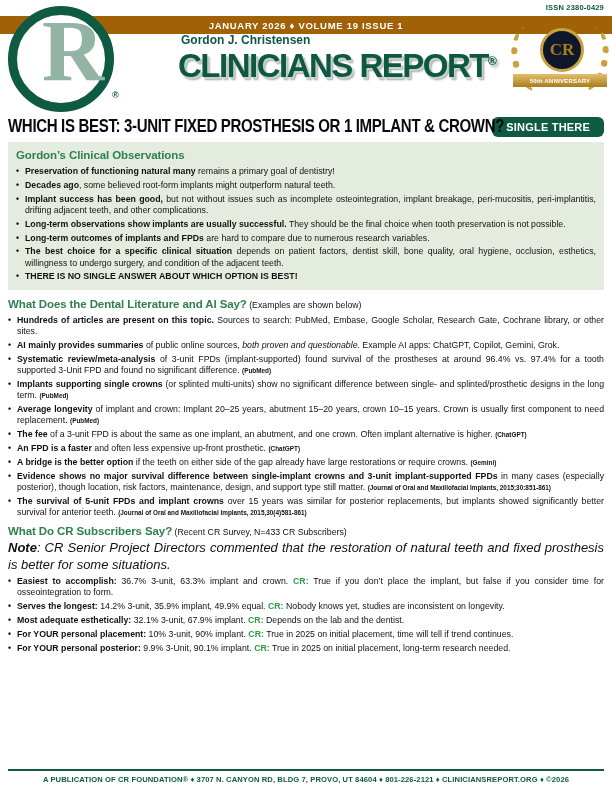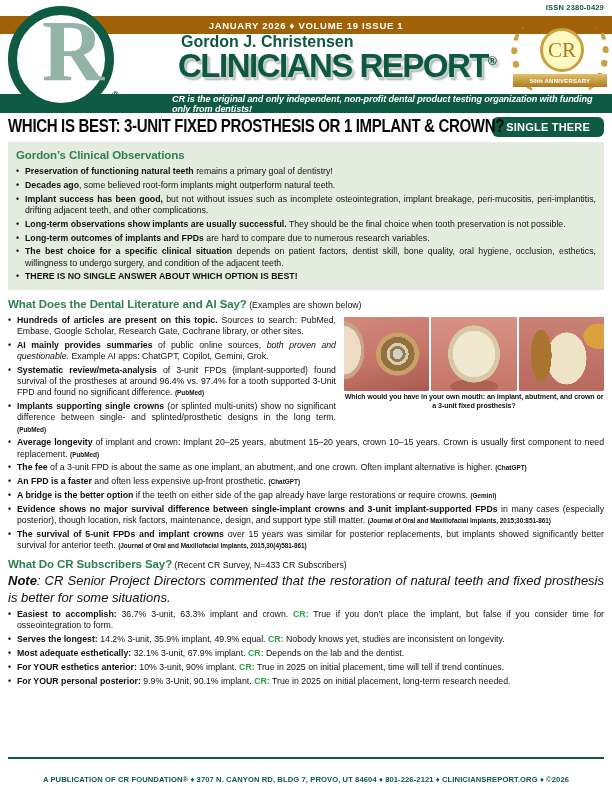--- a/index.html
+++ b/index.html
@@ -13,32 +13,32 @@
       font-size:9.5px;letter-spacing:.7px}
   .band-tag{position:absolute;top:94px;left:0;right:0;height:19px;background:#0e5a43;
       display:flex;align-items:center;color:#fff;font-style:italic;font-weight:bold;
       font-size:9.1px;padding-left:172px;letter-spacing:-.1px}
   .logo{position:absolute;left:6px;top:4px;width:124px;height:112px;z-index:3}
   .logo-ring{position:absolute;left:2px;top:2px;width:88px;height:88px;border:9px solid #0e5a43;
       border-radius:50%;background:#fff}
   .logo-r{position:absolute;left:36px;top:4px;font-family:"Liberation Serif",serif;font-weight:bold;
       font-size:86px;line-height:1;color:#93b3a4}
   .logo-reg{position:absolute;left:106px;top:86px;font-size:9px;color:#0e5a43;font-weight:bold}
-  .author{position:absolute;left:181px;top:33px;font-size:16px;font-weight:bold;color:#0d5743;z-index:2}
+  .author{position:absolute;left:181px;top:33px;font-size:12px;font-weight:bold;color:#0d5743;z-index:2}
   .crtitle{position:absolute;left:178px;top:47px;font-size:33px;font-weight:bold;color:#0d5743;
       letter-spacing:-1.5px;white-space:nowrap;z-index:2;
       text-shadow:1.5px 1.5px 0 #c2d4c9,2.5px 2.5px 2px rgba(0,0,0,.35)}
   .crtitle sup{font-size:12px;letter-spacing:0}
   
   .badge50{position:absolute;left:512px;top:24px;width:96px;height:78px;z-index:2}
   .laurel{position:absolute;top:2px;width:34px;height:66px;border-radius:50%}
   .laurel-l{left:0;border-left:7px dotted #c9a23f;transform:rotate(-12deg)}
   .laurel-r{right:0;border-right:7px dotted #c9a23f;transform:rotate(12deg)}
   .b50c{position:absolute;left:28px;top:4px;width:38px;height:38px;border:3px solid #c9a23f;border-radius:50%;
-      background:#fef9c3;color:#a87c1f;font-weight:normal;font-size:21px;display:flex;align-items:center;
+      background:#0f172a;color:#a87c1f;font-weight:bold;font-size:17px;display:flex;align-items:center;
       justify-content:center;font-family:"Liberation Serif",serif}
   .b50banner{position:absolute;left:1px;right:1px;bottom:15px;height:13px;
       background:linear-gradient(180deg,#e3c06a,#a87c1f);color:#fff;font-size:6px;font-weight:bold;
       display:flex;align-items:center;justify-content:center;letter-spacing:.2px;white-space:nowrap}
   
   .content{position:absolute;top:113px;left:0;right:0;bottom:0;padding:0 8px}
   .hlrow{display:flex;align-items:center;justify-content:space-between;height:27px;margin:0 0 2px}
   .hlwrap{width:478px;overflow:visible;white-space:nowrap}
   .hl{display:inline-block;font-size:17.5px;font-weight:bold;letter-spacing:-.4px;color:#0a0a0a;
       transform:scaleX(.86);transform-origin:left center;white-space:nowrap}
@@ -90,30 +90,29 @@
       linear-gradient(180deg,#93a3ad 0 13%,#7c5f3d 14% 70%,#6b4e30)}
   .ph-prosth{height:70px;background:
       radial-gradient(ellipse 13px 22px at 6% 55%,#efe7cd 0 70%,rgba(0,0,0,0) 71%),
       radial-gradient(ellipse 13px 23px at 26% 58%,#ece3c6 0 70%,rgba(0,0,0,0) 71%),
       radial-gradient(ellipse 13px 23px at 47% 60%,#f0e8cf 0 70%,rgba(0,0,0,0) 71%),
       radial-gradient(ellipse 13px 23px at 68% 58%,#ece2c4 0 70%,rgba(0,0,0,0) 71%),
       radial-gradient(ellipse 13px 22px at 88% 55%,#e8dec0 0 70%,rgba(0,0,0,0) 71%),
       radial-gradient(ellipse 30px 18px at 100% 0%,#5a1f22 0 80%,rgba(0,0,0,0) 81%),
       linear-gradient(180deg,#c5766b 0 34%,#b96a60 45%,#33303a 88%,#23212b)}
   
-  .footer{position:absolute;left:8px;right:8px;bottom:8px;border-top:2px solid #0e5a43;padding-top:16px;
+  .footer{position:absolute;left:8px;right:8px;bottom:8px;border-top:2px solid #0e5a43;padding-top:4px;
       text-align:center;color:#0e5a43;font-weight:bold;font-size:7.6px;letter-spacing:.1px;white-space:nowrap}
 </style>
 </head>
 <body>
 
 <div class="masthead">
   <div class="issn">ISSN 2380-0429</div>
   <div class="band-issue">JANUARY 2026 ♦ VOLUME 19 ISSUE 1</div>
-  <div class="band-tag">CR is the original and only independent, non-profit dental product testing organization with funding only from dentists!</div>
   <div class="logo">
     <div class="logo-ring"></div>
     <div class="logo-r">R</div>
     <div class="logo-reg">®</div>
   </div>
   <div class="author">Gordon J. Christensen</div>
   <div class="crtitle"><span>CLINICIANS REPORT</span><sup>®</sup></div>
   <div class="badge50">
     <div class="laurel laurel-l"></div>
     <div class="laurel laurel-r"></div>
@@ -126,21 +125,21 @@
 
   <div class="hlrow">
     <div class="hlwrap"><span class="hl">WHICH IS BEST: 3-UNIT FIXED PROSTHESIS OR 1 IMPLANT &amp; CROWN?</span></div>
     <div class="stbadge">SINGLE THERE</div>
   </div>
 
   <div class="obsbox">
     <h2 class="green">Gordon’s Clinical Observations</h2>
     <div class="bli">
         <span class="bdot">•</span>
-        <span class="btxt"><b>Preservation of functioning natural teeth</b><span> remains a primary goal of dentistry!</span></span>
+        <span class="btxt"><b>Preservation of functioning natural many</b><span> remains a primary goal of dentistry!</span></span>
       </div>
     <div class="bli">
         <span class="bdot">•</span>
         <span class="btxt"><b>Decades ago</b><span>, some believed root-form implants might outperform natural teeth.</span></span>
       </div>
     <div class="bli">
         <span class="bdot">•</span>
         <span class="btxt"><b>Implant success has been good,</b><span> but not without issues such as incomplete osteointegration, implant breakage, peri-mucositis, peri-implantitis, drifting adjacent teeth, and other complications.</span></span>
       </div>
     <div class="bli">
@@ -158,28 +157,20 @@
     <div class="bli">
         <span class="bdot">•</span>
         <span class="btxt"><b>THERE IS NO SINGLE ANSWER ABOUT WHICH OPTION IS BEST!</b><span></span></span>
       </div>
   </div>
 
   <div class="sect">
     <div class="hrow"><h2 class="green">What Does the Dental Literature and AI Say?</h2><span class="hsuffix"> (Examples are shown below)</span></div>
 
     <div class="litbody">
-      <div class="figA">
-        <div class="strip">
-          <div class="ph ph-implant"></div>
-          <div class="ph ph-crown"></div>
-          <div class="ph ph-bridge"></div>
-        </div>
-        <div class="figcap">Which would you have in your own mouth: an implant, abutment, and crown or a 3-unit fixed prosthesis?</div>
-      </div>
 
 
       <div class="bli">
           <span class="bdot">•</span>
           <span class="btxt"><b>Hundreds of articles are present on this topic.</b><span> Sources to search: PubMed, Embase, Google Scholar, Research Gate, Cochrane library, or other sites.</span><i></i><span></span><span class="cite"></span></span>
         </div>
       <div class="bli">
           <span class="bdot">•</span>
           <span class="btxt"><b>AI mainly provides summaries</b><span> of public online sources, </span><i>both proven and questionable.</i><span> Example AI apps: ChatGPT, Copilot, Gemini, Grok.</span><span class="cite"></span></span>
         </div>
@@ -228,21 +219,21 @@
     <div class="bli">
         <span class="bdot">•</span>
         <span class="btxt"><b>Serves the longest:</b><span> 14.2% 3-unit, 35.9% implant, 49.9% equal. </span><span class="crlabel">CR:</span><span> Nobody knows yet, studies are inconsistent on longevity.</span></span>
       </div>
     <div class="bli">
         <span class="bdot">•</span>
         <span class="btxt"><b>Most adequate esthetically:</b><span> 32.1% 3-unit, 67.9% implant. </span><span class="crlabel">CR:</span><span> Depends on the lab and the dentist.</span></span>
       </div>
     <div class="bli">
         <span class="bdot">•</span>
-        <span class="btxt"><b>For YOUR esthetics anterior:</b><span> 10% 3-unit, 90% implant. </span><span class="crlabel">CR:</span><span> True in 2025 on initial placement, time will tell if trend continues.</span></span>
+        <span class="btxt"><b>For YOUR personal placement:</b><span> 10% 3-unit, 90% implant. </span><span class="crlabel">CR:</span><span> True in 2025 on initial placement, time will tell if trend continues.</span></span>
       </div>
     <div class="bli">
         <span class="bdot">•</span>
         <span class="btxt"><b>For YOUR personal posterior:</b><span> 9.9% 3-Unit, 90.1% implant. </span><span class="crlabel">CR:</span><span> True in 2025 on initial placement, long-term research needed.</span></span>
       </div>
   </div>
 </div>
 
 <div class="footer">A PUBLICATION OF CR FOUNDATION® ♦ 3707 N. CANYON RD, BLDG 7, PROVO, UT 84604 ♦ 801-226-2121 ♦ CLINICIANSREPORT.ORG ♦ ©2026</div>
 

